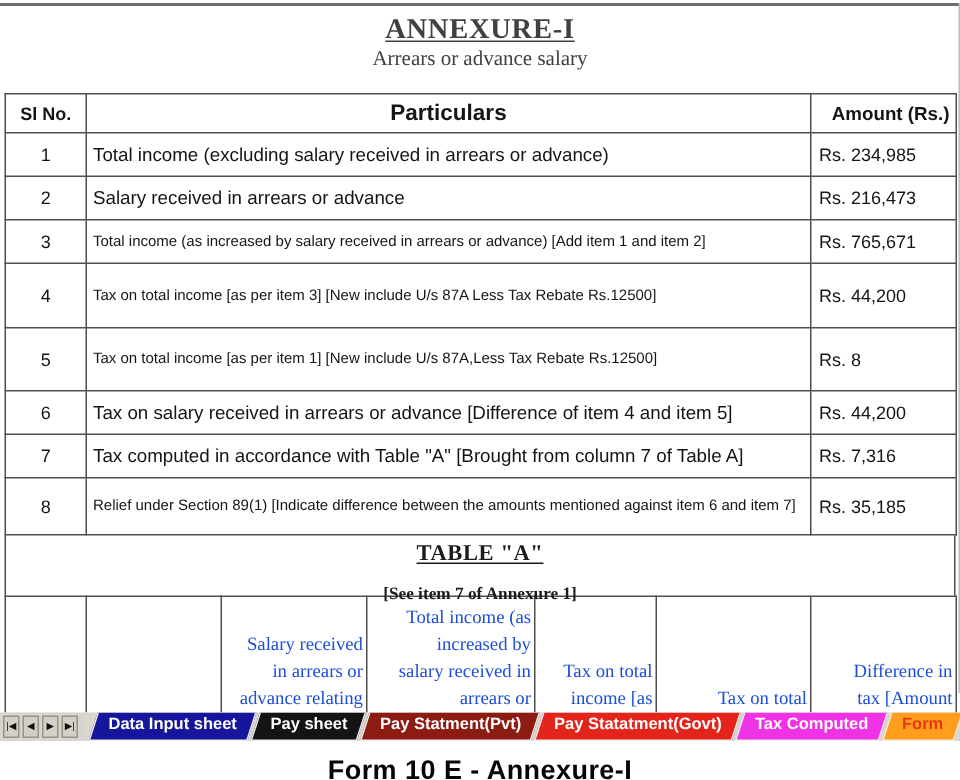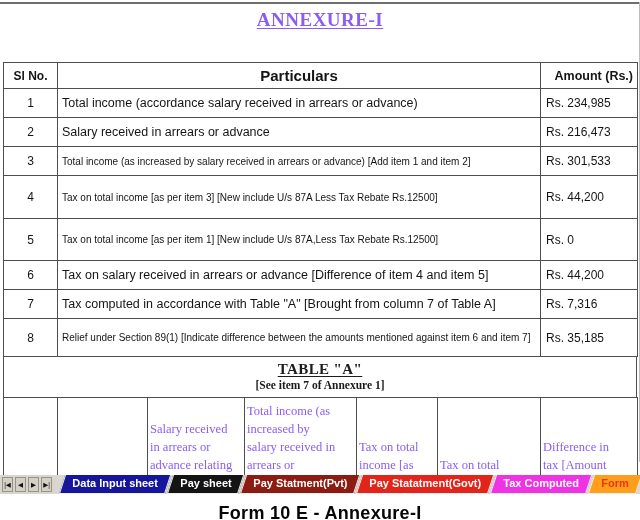--- a/index.html
+++ b/index.html
@@ -5,21 +5,21 @@
   html,body { margin:0; padding:0; }
   body {
     width:640px; height:520px; background:#ffffff; overflow:hidden;
     font-family:"Liberation Sans", sans-serif; position:relative;
   }
   .frame-top { position:absolute; top:2px; left:0; width:640px; height:2px; background:#6e6e6e; }
   .frame-right { position:absolute; top:2px; right:0; width:1px; height:460px; background:#bdbdbd; }
 
   
   .title-block { padding-top:9px; height:53px; text-align:center;
-                 font-family:"Liberation Serif", serif; color:#8b5cf6; }
+                 font-family:"Liberation Serif", serif; color:#404040; }
   .annexure-title { font-size:19px; font-weight:bold; letter-spacing:.5px;
                     text-decoration:underline; text-underline-offset:2px; }
   .annexure-sub   { font-size:12px; margin-top:2px; font-weight:600; }
   .annexure-head2 { font-size:14px; margin-top:1px; }
 
   
   table { border-collapse:collapse; table-layout:fixed; }
   .main-table { width:634px; margin-left:3px;padding-left:13px; }
   .main-table th, .main-table td { border:1px solid #4e4e4e; padding:0 4px; overflow:hidden; color:#151515; }
   .hr-sl  { font-size:12px; font-weight:bold; text-align:center; }
@@ -36,27 +36,27 @@
   tr.h37 td { height:37px; }
   tr.h41 td { height:41px; }
   tr.h42 td { height:42px; }
 
   
   .table-a-title { width:632px; margin-left:3px; height:40px; text-align:center;
                    border-left:1px solid #4e4e4e; border-right:1px solid #4e4e4e;
                    font-family:"Liberation Serif", serif; color:#1b1b1b; }
   .ta-title { font-size:15px; font-weight:bold; text-decoration:underline;
               text-underline-offset:2px; padding-top:4px; letter-spacing:.4px; }
-  .ta-sub   { font-size:11.5px; font-weight:600; margin-top:1px; }
+  .ta-sub   { font-size:11.5px; font-weight:600; margin-top:12px; }
 
   
   .table-a { width:634px; margin-left:3px; }
   .table-a td { border:1px solid #4e4e4e; border-bottom:none; vertical-align:bottom;
-                text-align:left; font-family:"Liberation Serif", serif;
-                font-size:12.5px; line-height:18px; color:#8b5cf6;
+                text-align:right; font-family:"Liberation Serif", serif;
+                font-size:12.5px; line-height:18px; color:#1d4ed8;
                 padding:0 2px 1px; white-space:pre-line; overflow:hidden; height:76px; }
 
   
   .tab-bar { height:19px; background:#dad7d0; display:flex; align-items:stretch;
              overflow:hidden; width:640px; }
   .nav { display:flex; align-items:center; gap:2px; padding:1px 3px 1px 2px; background:#d8d5ce; }
   .nav-btn { width:11px; height:15px; background:#d4d0c8; border:1px solid #979385;
              font-size:6.5px; line-height:13px; text-align:center; color:#111;
              box-sizing:border-box; cursor:pointer; }
   .tabs { display:flex; margin-left:7px; }
@@ -70,58 +70,59 @@
              padding-top:9px; letter-spacing:.3px; }
 </style>
 </head>
 <body>
 
 <div class="frame-top"></div>
 <div class="frame-right"></div>
 
 <div class="title-block">
   <div class="annexure-title">ANNEXURE-I</div>
+  <div class="annexure-head2">Arrears or advance salary</div>
 </div>
 
 <table class="main-table">
   <colgroup>
       <col style="width:54px">
       <col style="width:483px">
       <col style="width:97px">
     </colgroup>
   <tbody>
       <tr class="h25">
     <th class="hr-sl">Sl No.</th>
     <th class="hr-prt">Particulars</th>
     <th class="hr-amt">Amount (Rs.)</th>
   </tr>
   <tr class="h28">
     <td class="sl">1</td>
-    <td class="prt">Total income (accordance salary received in arrears or advance)</td>
+    <td class="prt">Total income (excluding salary received in arrears or advance)</td>
     <td class="amt">Rs. 234,985</td>
   </tr>
   <tr class="h28">
     <td class="sl">2</td>
     <td class="prt">Salary received in arrears or advance</td>
     <td class="amt">Rs. 216,473</td>
   </tr>
   <tr class="h28">
     <td class="sl">3</td>
     <td class="prt small nw">Total income (as increased by salary received in arrears or advance)  [Add item 1 and item 2]</td>
-    <td class="amt">Rs. 301,533</td>
+    <td class="amt">Rs. 765,671</td>
   </tr>
   <tr class="h42">
     <td class="sl">4</td>
     <td class="prt tight">Tax on total income [as per item 3] [New include U/s 87A Less Tax Rebate Rs.12500]</td>
     <td class="amt">Rs. 44,200</td>
   </tr>
   <tr class="h41">
     <td class="sl">5</td>
     <td class="prt tight">Tax on total income [as per item 1] [New include U/s 87A,Less Tax Rebate Rs.12500]</td>
-    <td class="amt">Rs. 0</td>
+    <td class="amt">Rs. 8</td>
   </tr>
   <tr class="h28">
     <td class="sl">6</td>
     <td class="prt">Tax on salary received in arrears or advance [Difference of item 4 and item 5]</td>
     <td class="amt">Rs. 44,200</td>
   </tr>
   <tr class="h28">
     <td class="sl">7</td>
     <td class="prt">Tax computed in accordance with Table "A" [Brought from column 7 of Table A]</td>
     <td class="amt">Rs. 7,316</td>

